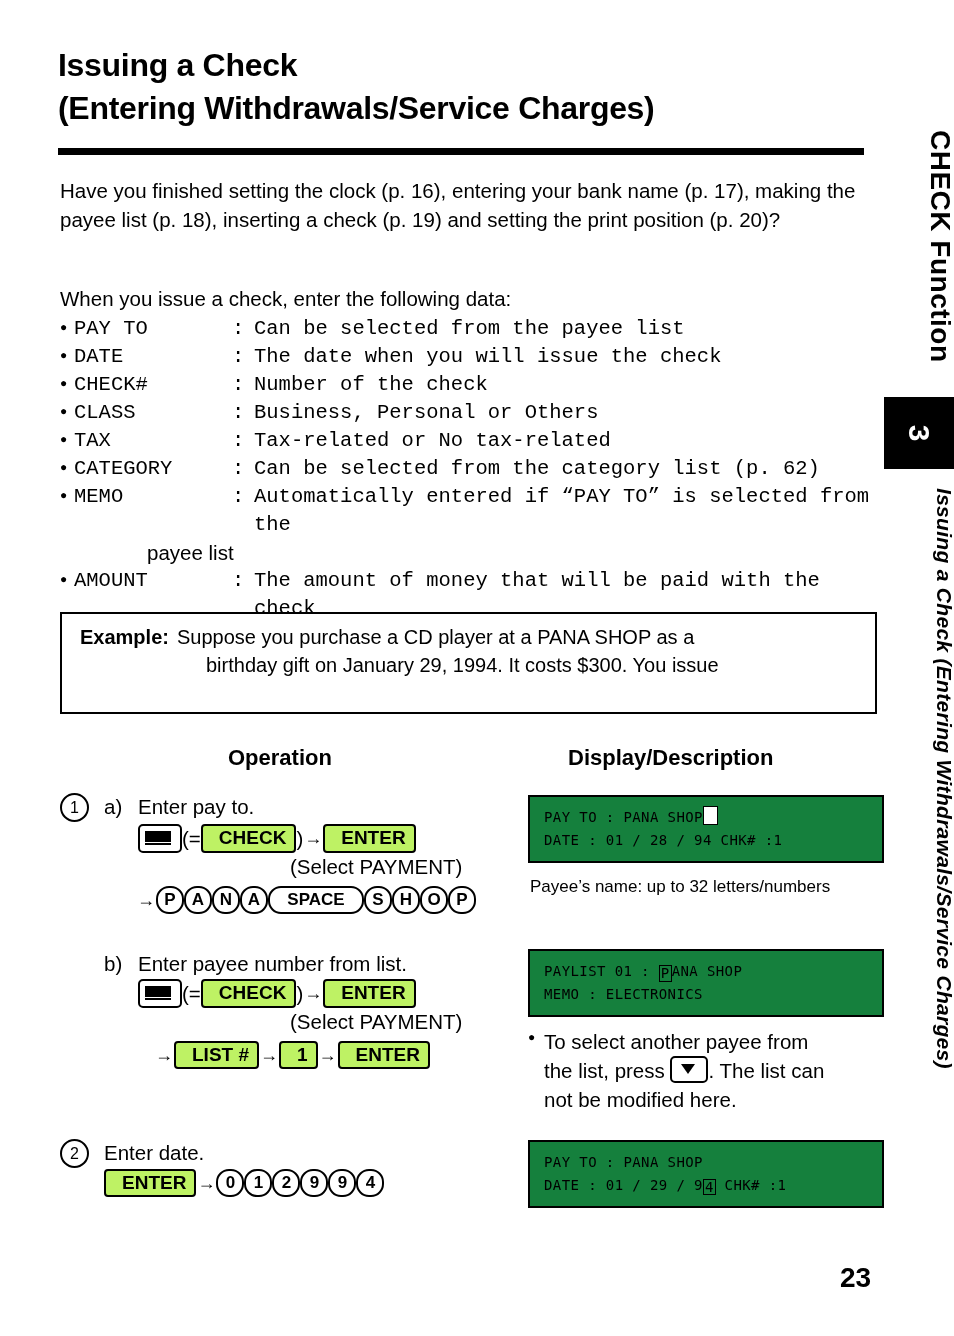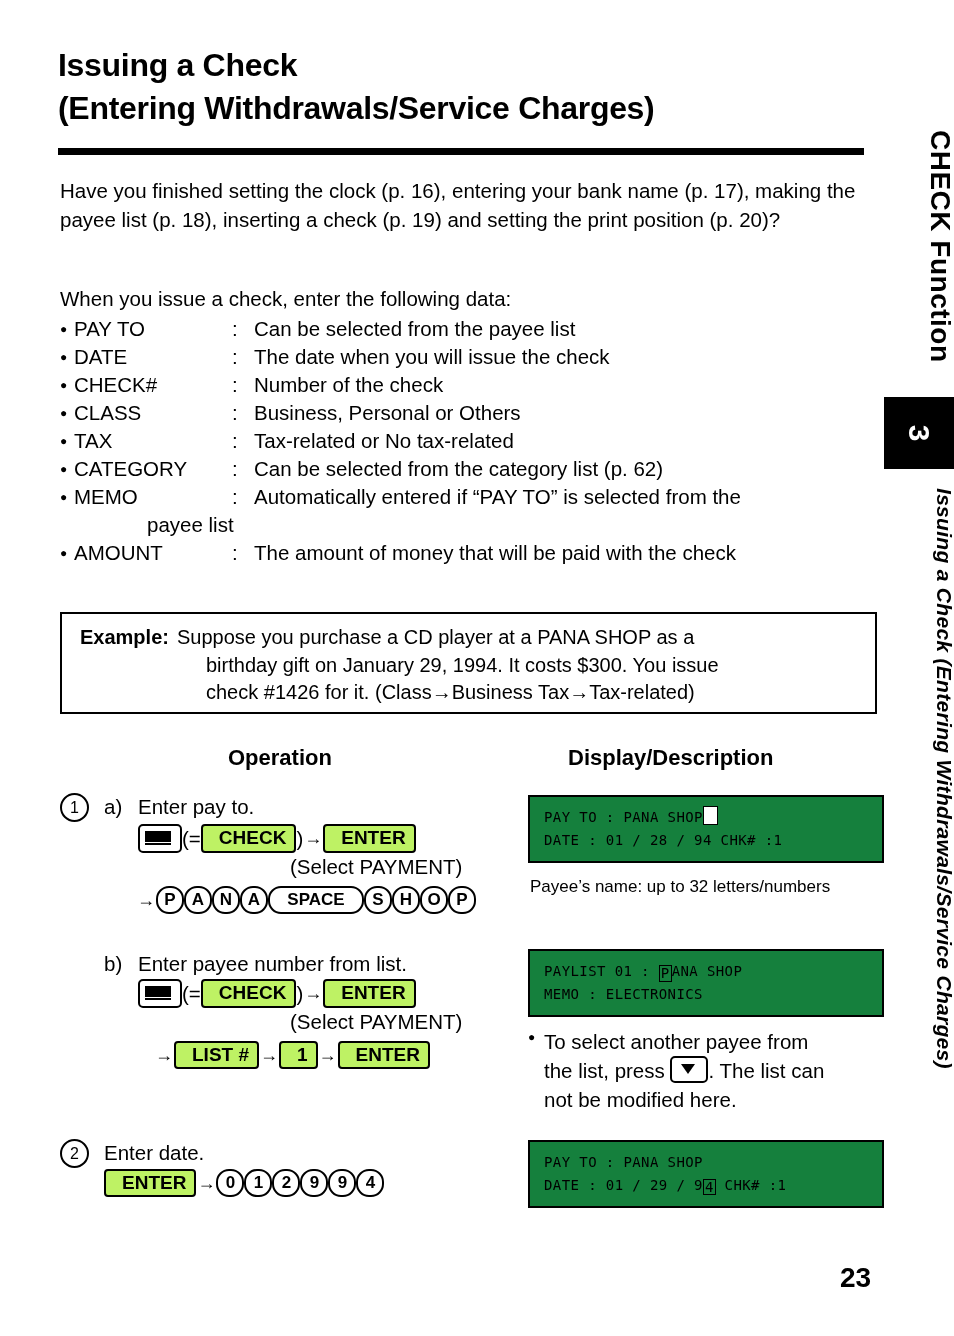--- a/index.html
+++ b/index.html
@@ -17,21 +17,21 @@
   .title-block{position:absolute;left:58px;top:44px;width:800px;}
   .title-line{font-size:32px;font-weight:bold;letter-spacing:-0.3px;line-height:1.33;}
   .title-rule{position:absolute;left:58px;top:148px;width:806px;height:7px;background:#000;}
 
   
   .intro{position:absolute;left:60px;top:176px;width:805px;font-size:20.5px;line-height:1.42;}
 
   
   .when{position:absolute;left:60px;top:287px;font-size:20.5px;}
   .datalist{position:absolute;left:60px;top:315px;width:810px;font-size:20.5px;line-height:1.365;}
-  .datarow{display:flex;align-items:flex-start;}
+  .datarow{display:flex;align-items:flex-start;font-family:Liberation Mono, monospace;}
   .bullet{width:14px;flex:0 0 14px;}
   .bullet::before{content:"\25CF";font-size:12px;position:relative;top:-3px;}
   .dterm{width:158px;flex:0 0 158px;}
   .dcolon{width:22px;flex:0 0 22px;}
   .ddesc{flex:1 1 auto;}
   .cont-desc{margin-left:87px;}
 
   
   .example-box{position:absolute;left:60px;top:612px;width:813px;height:98px;border:2px solid #000;}
   .example-inner{padding:10px 14px 0 18px;font-size:20px;line-height:1.38;}
@@ -193,21 +193,20 @@
     </div>
   </div>
 
   <div class="example-box">
     <div class="example-inner">
       <div class="ex-l1">
         <span class="ex-label">Example:</span>
         <span style="margin-left:8px;">Suppose you purchase a CD player at a PANA SHOP as a</span>
       </div>
       <div class="ex-ind">birthday gift on January 29, 1994. It costs $300. You issue</div>
-      <div class="ex-ind">check #1426 for it. (Class→Business        Tax→Tax-related)</div>
     </div>
   </div>
 
   <div class="head-operation">Operation</div>
   <div class="head-display">Display/Description</div>
 
   <div class="step" style="left:60px;top:793px;">
     <span class="circnum">1</span>
   </div>
   <div class="step" style="left:104px;top:795px;">a)</div>

